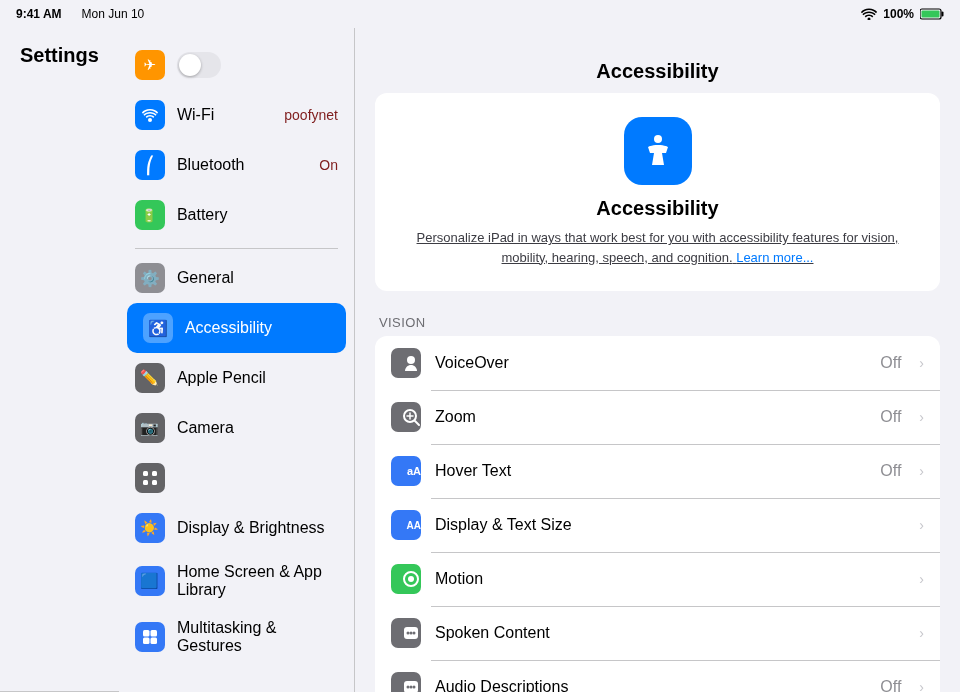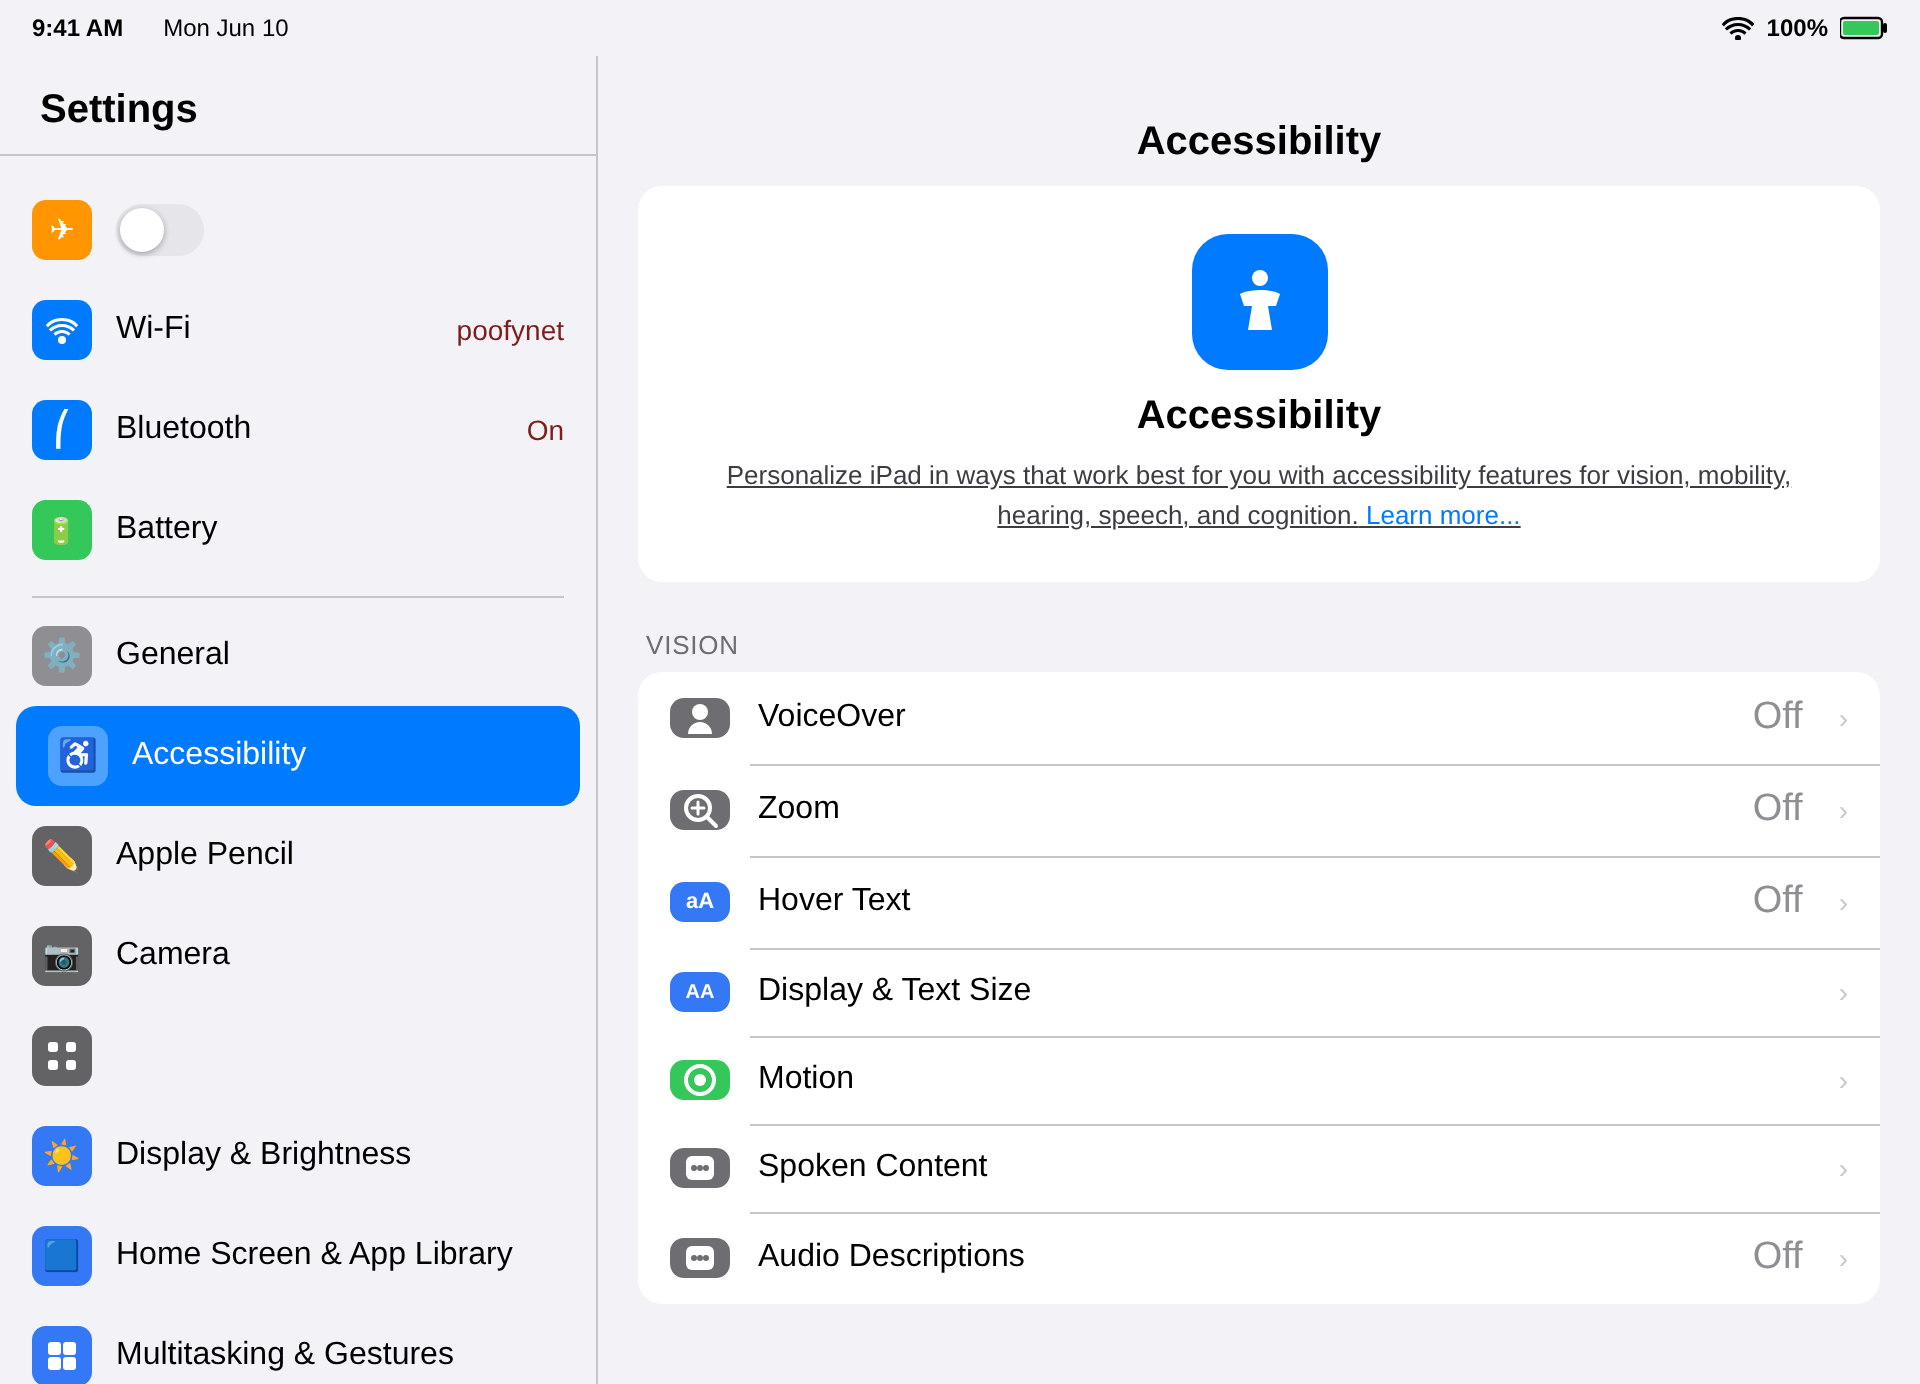--- a/index.html
+++ b/index.html
@@ -41,25 +41,25 @@
 
     .main-content {
       display: flex;
       flex: 1;
       margin-top: 28px;
       height: calc(692px - 28px);
     }
 
     
     .sidebar {
-      width: 299px;
+      width: 355px;
       background: #f2f2f7;
       border-right: 1px solid #c6c6c8;
       display: flex;
-      flex-direction: column;
+      flex-direction: row;
       overflow: hidden;
     }
 
     .sidebar-header {
       padding: 16px 20px 10px;
       font-size: 20px;
       font-weight: 700;
       color: #000;
       border-bottom: 1px solid #c6c6c8;
       background: #f2f2f7;
@@ -229,37 +229,37 @@
       position: absolute;
       bottom: 0;
       left: 56px;
       right: 0;
       height: 0.5px;
       background: #c6c6c8;
     }
 
     .row-icon {
       width: 30px;
-      height: 20px;
+      height: 30px;
       border-radius: 7px;
       display: flex;
       align-items: center;
-      justify-content: center;
+      justify-content: flex-end;
       flex-shrink: 0;
       font-size: 16px;
     }
 
     .row-label {
       flex: 1;
       font-size: 16px;
       color: #000;
     }
 
     .row-value {
-      font-size: 19px;
+      font-size: 16px;
       color: #8e8e93;
     }
 
     .row-chevron {
       color: #c7c7cc;
       font-size: 14px;
       margin-left: 4px;
     }
 
     

